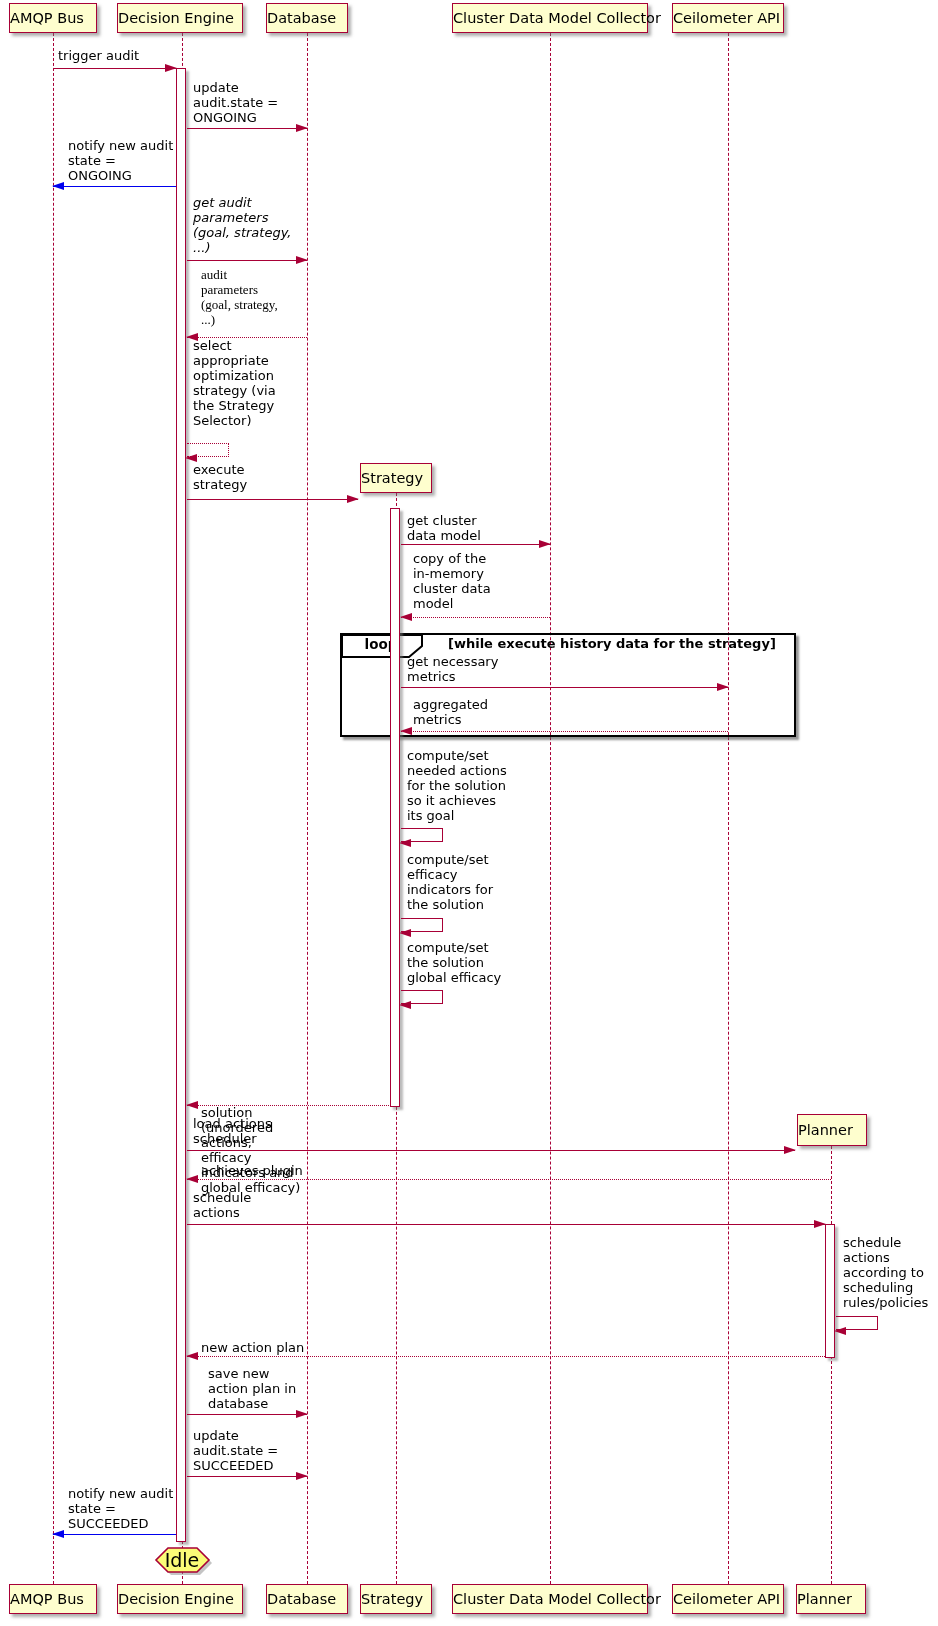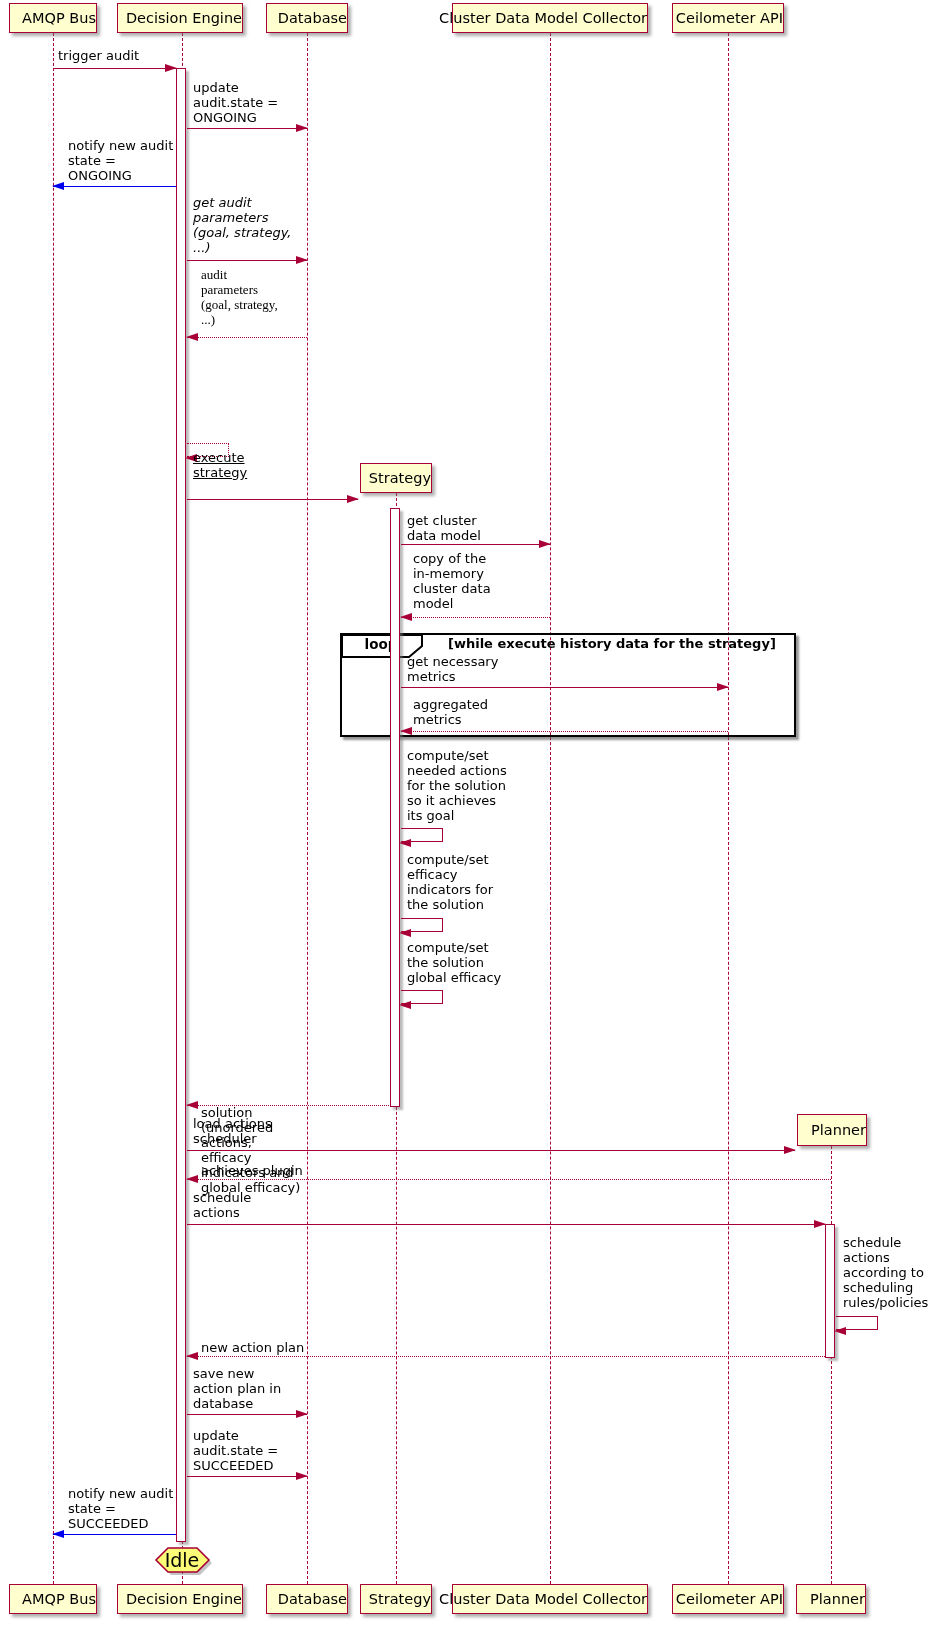--- a/index.html
+++ b/index.html
@@ -4,21 +4,21 @@
 <style>
   html,body{margin:0;padding:0;background:#ffffff;}
   #canvas{
     position:relative;width:938px;height:1626px;background:#ffffff;
     font-family:"DejaVu Sans",sans-serif;color:#000;overflow:hidden;
   }
   
   .pbox{
     position:absolute;height:30px;background:#FEFECE;border:1.6px solid #A80036;
     box-shadow:3px 3px 3px rgba(110,110,110,.55);box-sizing:border-box;
-    display:flex;align-items:center;justify-content:flex-end;
+    display:flex;align-items:center;justify-content:flex-start;
     font-size:14.5px;white-space:nowrap;
   }
   
   .lifeline{position:absolute;width:0;border-left:1.6px dashed #A80036;}
   
   .bar{
     position:absolute;width:8px;background:#ffffff;border:1.5px solid #A80036;
     box-sizing:content-box;box-shadow:2.5px 2.5px 2px rgba(120,120,120,.5);
   }
   
@@ -125,25 +125,31 @@
     </div>
 
   <div class="msg" style="left:201px;top:267px;font-family:Liberation Serif, serif;">audit
 parameters
 (goal, strategy,
 ...)</div>
   <div class="hl dotted" style="left:187px;top:337px;width:120px;">
       <i class="ah ah-l"></i>
     </div>
 
+  <div class="msg" style="left:193px;top:338px;">select
+appropriate
+optimization
+strategy (via
+the Strategy
+Selector)</div>
   <div class="self dotted" style="left:187px;top:443px;">
       <i class="ah ah-l"></i>
     </div>
 
-  <div class="msg" style="left:193px;top:450px;text-decoration:underline;">execute
+  <div class="msg" style="left:193px;top:462px;">execute
 strategy</div>
   <div class="hl" style="left:187px;top:499px;width:171px;">
       <i class="ah ah-r"></i>
     </div>
 
   <div class="msg" style="left:407px;top:513px;">get cluster
 data model</div>
   <div class="hl" style="left:401px;top:544px;width:149px;">
       <i class="ah ah-r"></i>
     </div>
@@ -226,21 +232,21 @@
 rules/policies</div>
   <div class="self" style="left:836px;top:1316px;">
       <i class="ah ah-l"></i>
     </div>
 
   <div class="msg" style="left:201px;top:1340px;">new action plan</div>
   <div class="hl dotted" style="left:187px;top:1356px;width:638px;">
       <i class="ah ah-l"></i>
     </div>
 
-  <div class="msg" style="left:193px;top:1366px;">save new
+  <div class="msg" style="left:208px;top:1366px;">save new
 action plan in
 database</div>
   <div class="hl" style="left:187px;top:1414px;width:120px;">
       <i class="ah ah-r"></i>
     </div>
 
   <div class="msg" style="left:193px;top:1428px;">update
 audit.state =
 SUCCEEDED</div>
   <div class="hl" style="left:187px;top:1476px;width:120px;">

